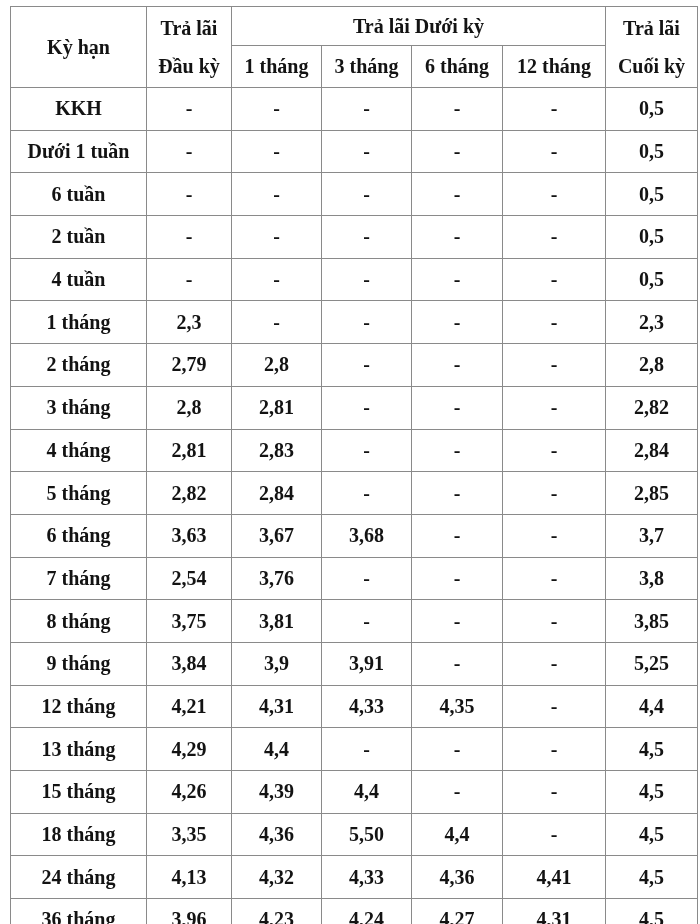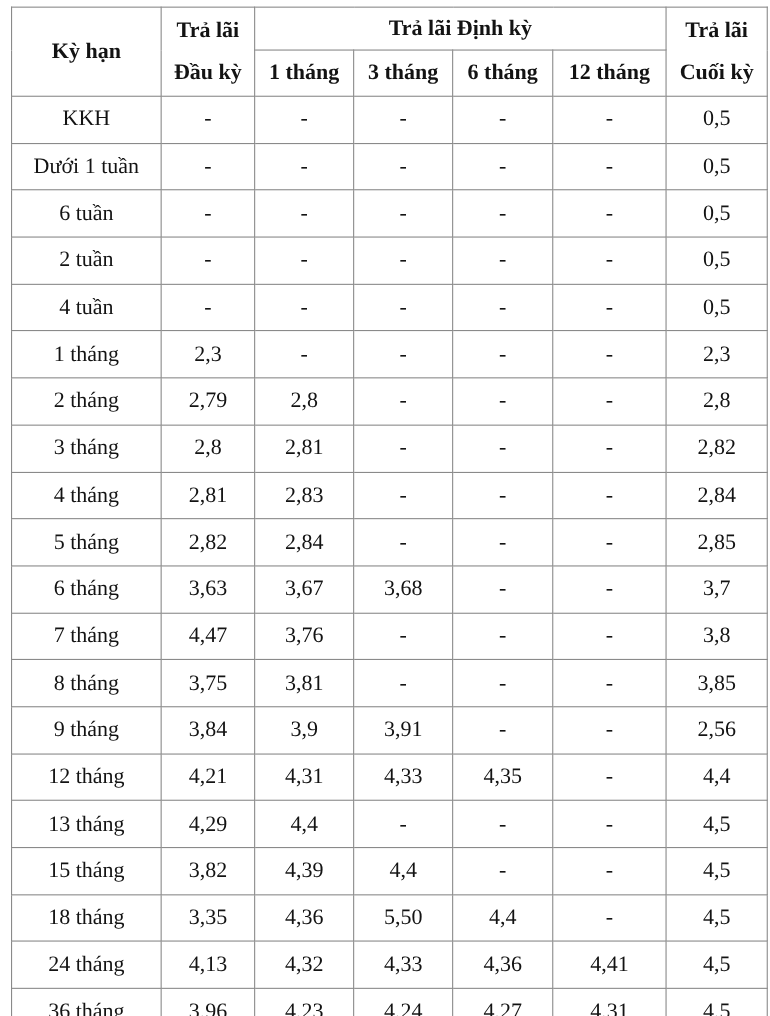--- a/index.html
+++ b/index.html
@@ -28,21 +28,21 @@
     background: #ffffff;
     overflow: hidden;
     white-space: nowrap;
   }
   .rate-table thead th {
     font-weight: bold;
     font-size: 20px;
   }
   .row-group   { height: 39px; }
   .row-subhead { height: 42px; }
-  .rate-table tbody tr { height: 42.7px; }
+  .rate-table tbody tr { height: 42.7px; font-weight: bold; }
   .two-line div { line-height: 38px; }
 </style>
 </head>
 <body>
 
 <table class="rate-table">
   <colgroup>
     <col style="width:136px">
     <col style="width:85px">
     <col style="width:90px">
@@ -51,21 +51,21 @@
     <col style="width:103px">
     <col style="width:92px">
   </colgroup>
   <thead>
     <tr class="row-group">
       <th rowspan="2">Kỳ hạn</th>
       <th rowspan="2" class="two-line">
         <div>Trả lãi</div>
         <div>Đầu kỳ</div>
       </th>
-      <th colspan="4">Trả lãi Định kỳ</th>
+      <th colspan="4">Trả lãi Dưới kỳ</th>
       <th rowspan="2" class="two-line">
         <div>Trả lãi</div>
         <div>Cuối kỳ</div>
       </th>
     </tr>
     <tr class="row-subhead">
       <th>1 tháng</th>
       <th>3 tháng</th>
       <th>6 tháng</th>
       <th>12 tháng</th>
@@ -166,21 +166,21 @@
         <td>6 tháng</td>
         <td>3,63</td>
         <td>3,67</td>
         <td>3,68</td>
         <td>-</td>
         <td>-</td>
         <td>3,7</td>
       </tr>
       <tr>
         <td>7 tháng</td>
-        <td>4,47</td>
+        <td>2,54</td>
         <td>3,76</td>
         <td>-</td>
         <td>-</td>
         <td>-</td>
         <td>3,8</td>
       </tr>
       <tr>
         <td>8 tháng</td>
         <td>3,75</td>
         <td>3,81</td>
@@ -189,21 +189,21 @@
         <td>-</td>
         <td>3,85</td>
       </tr>
       <tr>
         <td>9 tháng</td>
         <td>3,84</td>
         <td>3,9</td>
         <td>3,91</td>
         <td>-</td>
         <td>-</td>
-        <td>2,56</td>
+        <td>5,25</td>
       </tr>
       <tr>
         <td>12 tháng</td>
         <td>4,21</td>
         <td>4,31</td>
         <td>4,33</td>
         <td>4,35</td>
         <td>-</td>
         <td>4,4</td>
       </tr>
@@ -211,21 +211,21 @@
         <td>13 tháng</td>
         <td>4,29</td>
         <td>4,4</td>
         <td>-</td>
         <td>-</td>
         <td>-</td>
         <td>4,5</td>
       </tr>
       <tr>
         <td>15 tháng</td>
-        <td>3,82</td>
+        <td>4,26</td>
         <td>4,39</td>
         <td>4,4</td>
         <td>-</td>
         <td>-</td>
         <td>4,5</td>
       </tr>
       <tr>
         <td>18 tháng</td>
         <td>3,35</td>
         <td>4,36</td>

